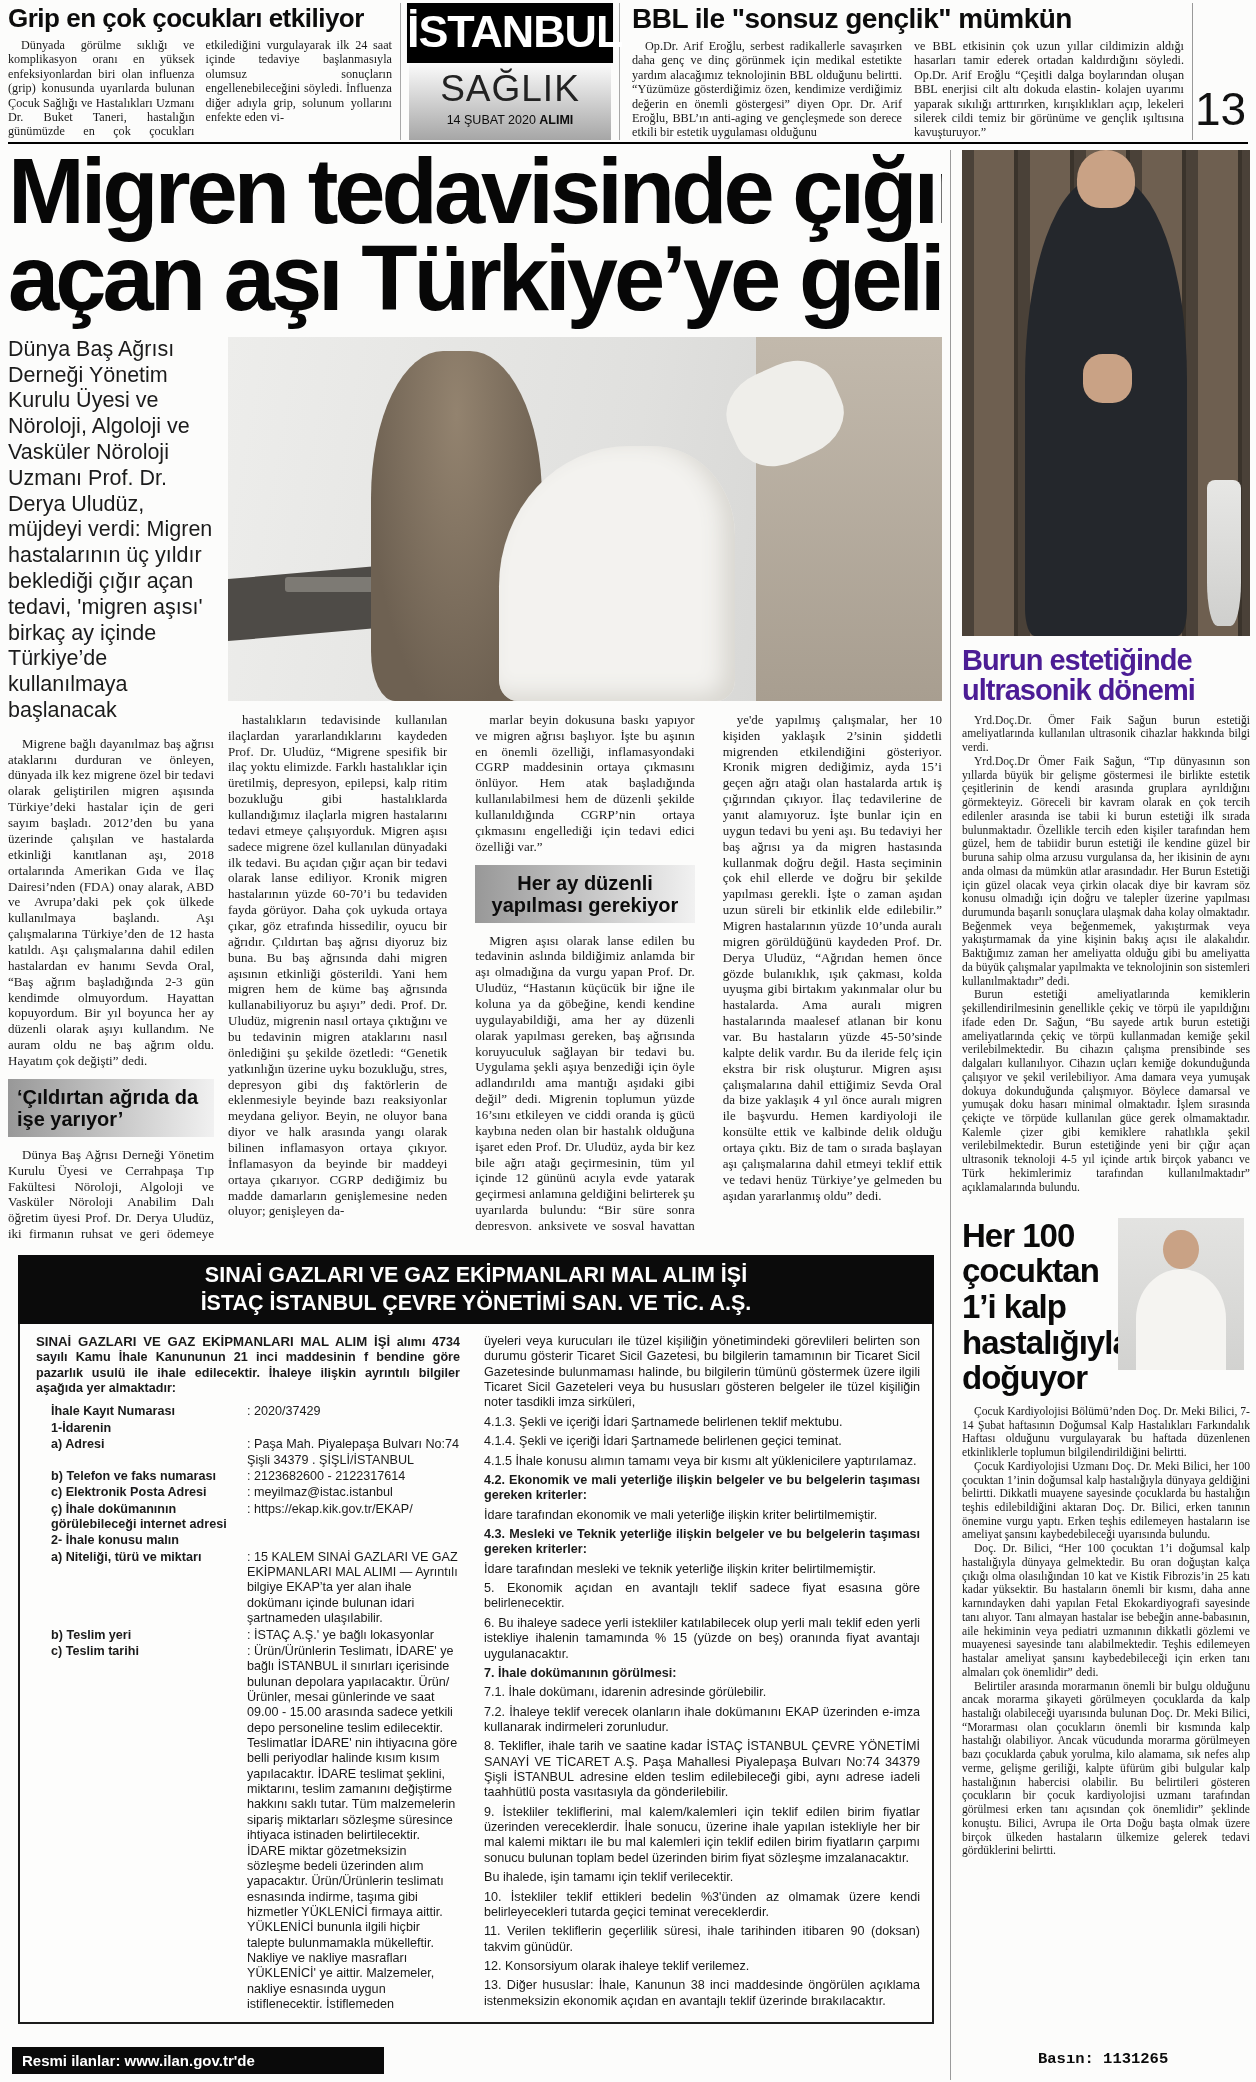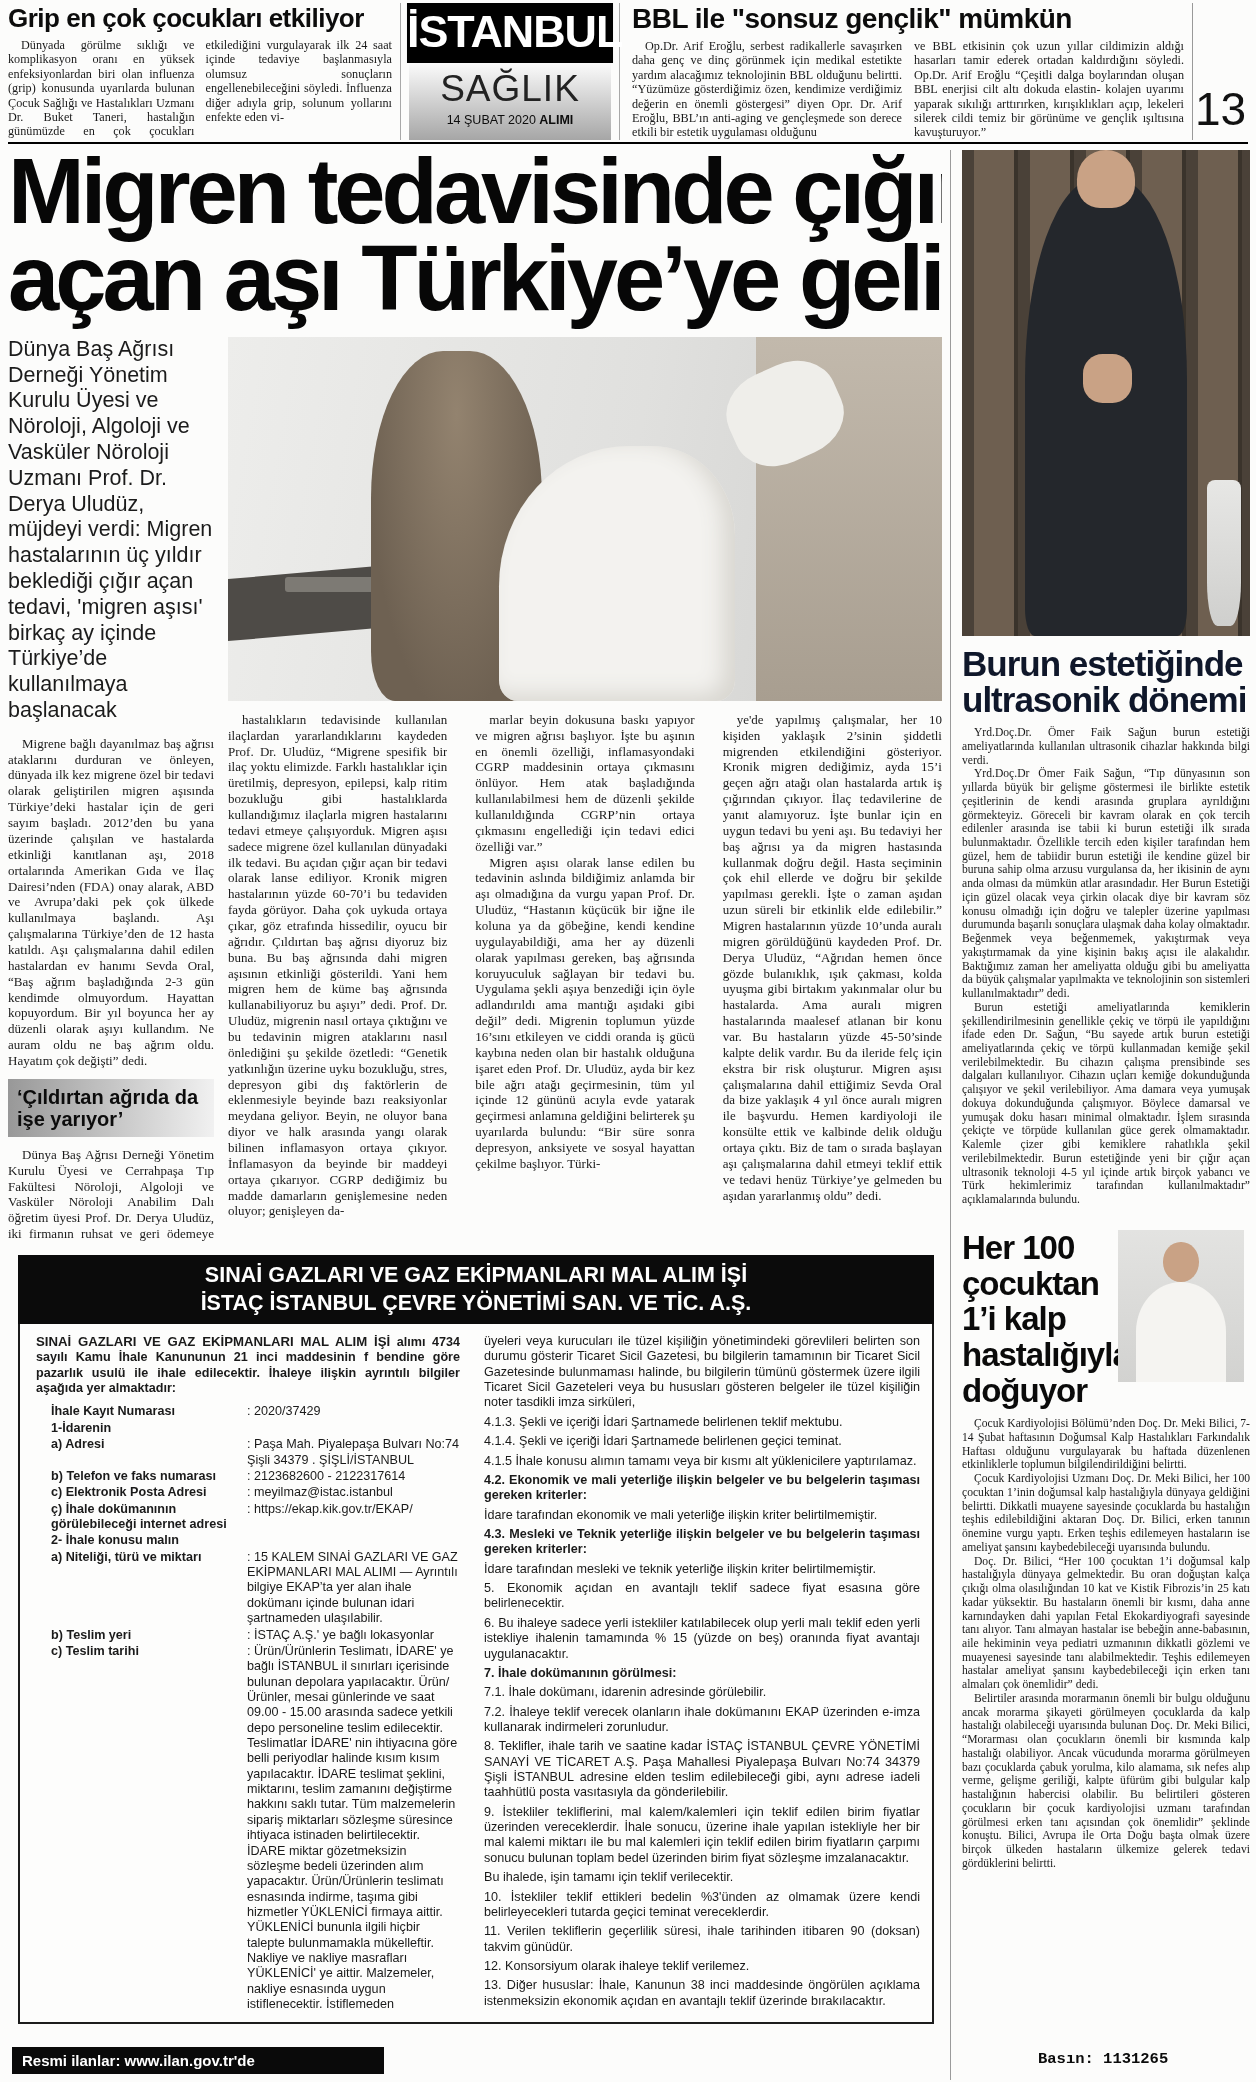--- a/index.html
+++ b/index.html
@@ -59,22 +59,22 @@
   
   .right-col{position:absolute;top:150px;left:950px;width:300px;height:1930px;
              border-left:1px solid #9b9b9b;padding-left:11px;box-sizing:border-box;}
   .rc-photo1{height:486px;position:relative;overflow:hidden;
              background:repeating-linear-gradient(90deg,#4a4138 0 12px,#6e5f50 12px 52px,#3a332b 52px 56px);}
   .rc-fig{position:absolute;left:22%;top:6%;width:56%;height:94%;background:#24272c;border-radius:44% 44% 6% 6%;}
   .rc-head{position:absolute;left:40%;top:0;width:20%;height:12%;background:#c9a285;border-radius:50% 50% 40% 40%;}
   .rc-hands{position:absolute;left:42%;top:42%;width:17%;height:10%;background:#c9a285;border-radius:40%;}
   .rc-vase{position:absolute;right:3%;bottom:2%;width:12%;height:30%;
            background:linear-gradient(#e7e7e5,#cfcfcd);border-radius:8px 8px 30% 30%;}
-  .rc-h1{font-family:"Liberation Sans",sans-serif;font-weight:bold;font-size:35px;line-height:1.03;
-         letter-spacing:-1px;margin:10px 0 8px 0;color:#0f172a;}
+  .rc-h1{font-family:"Liberation Sans",sans-serif;font-weight:bold;font-size:29px;line-height:1.03;
+         letter-spacing:-1px;margin:10px 0 8px 0;color:#4c1d95;}
   .rc-body{font-size:11.6px;line-height:1.185;text-align:justify;height:492px;overflow:hidden;}
   .rc-body p{margin:0;text-indent:12px;}
   .rc2{margin-top:12px;}
   .rc2-head{display:flex;gap:10px;}
   .rc2-h{font-family:"Liberation Sans",sans-serif;font-weight:bold;font-size:33px;line-height:1.08;
          letter-spacing:-1px;width:146px;color:#0a0a0a;}
   .rc2-photo{width:126px;height:152px;flex:none;position:relative;overflow:hidden;
              background:linear-gradient(#e3e3e1,#d2d2d0);}
   .rc2-coat{position:absolute;left:14%;top:34%;width:72%;height:66%;background:#f5f4f1;border-radius:50% 50% 0 0;}
   .rc2-head2{position:absolute;left:36%;top:8%;width:28%;height:26%;background:#c9a285;border-radius:50%;}
@@ -161,20 +161,21 @@
           <div class="mp-docarm"></div>
         </div>
         <div class="cols3">
           <div class="c serif">
             <p>hastalıkların tedavisinde kullanılan ilaçlardan yararlandıklarını kaydeden Prof. Dr. Uludüz, “Migrene spesifik bir ilaç yoktu elimizde. Farklı hastalıklar için üretilmiş, depresyon, epilepsi, kalp ritim bozukluğu gibi hastalıklarda kullandığımız ilaçlarla migren hastalarını tedavi etmeye çalışıyorduk. Migren aşısı sadece migrene özel kullanılan dünyadaki ilk tedavi. Bu açıdan çığır açan bir tedavi olarak lanse ediliyor. Kronik migren hastalarının yüzde 60-70’i bu tedaviden fayda görüyor. Daha çok uykuda ortaya çıkar, göz etrafında hissedilir, oyucu bir ağrıdır. Çıldırtan baş ağrısı diyoruz biz buna. Bu baş ağrısında dahi migren aşısının etkinliği gösterildi. Yani hem migren hem de küme baş ağrısında kullanabiliyoruz bu aşıyı” dedi. Prof. Dr. Uludüz, migrenin nasıl ortaya çıktığını ve bu tedavinin migren ataklarını nasıl önlediğini şu şekilde özetledi: “Genetik yatkınlığın üzerine uyku bozukluğu, stres, depresyon gibi dış faktörlerin de eklenmesiyle beyinde bazı reaksiyonlar meydana geliyor. Beyin, ne oluyor bana diyor ve halk arasında yangı olarak bilinen inflamasyon ortaya çıkıyor. İnflamasyon da beyinde bir maddeyi ortaya çıkarıyor. CGRP dediğimiz bu madde damarların genişlemesine neden oluyor; genişleyen da-</p>
           </div>
           <div class="c">
             <div class="serif">
                 <p>marlar beyin dokusuna baskı yapıyor ve migren ağrısı başlıyor. İşte bu aşının en önemli özelliği, inflamasyondaki CGRP maddesinin ortaya çıkmasını önlüyor. Hem atak başladığında kullanılabilmesi hem de düzenli şekilde kullanıldığında CGRP’nin ortaya çıkmasını engellediği için tedavi edici özelliği var.”</p>
               </div>
+            <div class="subhead" style="text-align:center">Her ay düzenli yapılması gerekiyor</div>
             <div class="serif">
                 <p>Migren aşısı olarak lanse edilen bu tedavinin aslında bildiğimiz anlamda bir aşı olmadığına da vurgu yapan Prof. Dr. Uludüz, “Hastanın küçücük bir iğne ile koluna ya da göbeğine, kendi kendine uygulayabildiği, ama her ay düzenli olarak yapılması gereken, baş ağrısında koruyuculuk sağlayan bir tedavi bu. Uygulama şekli aşıya benzediği için öyle adlandırıldı ama mantığı aşıdaki gibi değil” dedi. Migrenin toplumun yüzde 16’sını etkileyen ve ciddi oranda iş gücü kaybına neden olan bir hastalık olduğuna işaret eden Prof. Dr. Uludüz, ayda bir kez bile ağrı atağı geçirmesinin, tüm yıl içinde 12 gününü acıyla evde yatarak geçirmesi anlamına geldiğini belirterek şu uyarılarda bulundu: “Bir süre sonra depresyon, anksiyete ve sosyal hayattan çekilme başlıyor. Türki-</p>
               </div>
           </div>
           <div class="c serif">
             <p>ye'de yapılmış çalışmalar, her 10 kişiden yaklaşık 2’sinin şiddetli migrenden etkilendiğini gösteriyor. Kronik migren dediğimiz, ayda 15’i geçen ağrı atağı olan hastalarda artık iş çığırından çıkıyor. İlaç tedavilerine de yanıt alamıyoruz. İşte bunlar için en uygun tedavi bu yeni aşı. Bu tedaviyi her baş ağrısı ya da migren hastasında kullanmak doğru değil. Hasta seçiminin çok ehil ellerde ve doğru bir şekilde yapılması gerekli. İşte o zaman aşıdan uzun süreli bir etkinlik elde edilebilir.” Migren hastalarının yüzde 10’unda auralı migren görüldüğünü kaydeden Prof. Dr. Derya Uludüz, “Ağrıdan hemen önce gözde bulanıklık, ışık çakması, kolda uyuşma gibi birtakım yakınmalar olur bu hastalarda. Ama auralı migren hastalarında maalesef atlanan bir konu var. Bu hastaların yüzde 45-50’sinde kalpte delik vardır. Bu da ileride felç için ekstra bir risk oluşturur. Migren aşısı çalışmalarına dahil ettiğimiz Sevda Oral da bize yaklaşık 4 yıl önce auralı migren ile başvurdu. Hemen kardiyoloji ile konsülte ettik ve kalbinde delik olduğu ortaya çıktı. Biz de tam o sırada başlayan aşı çalışmalarına dahil etmeyi teklif ettik ve tedavi henüz Türkiye’ye gelmeden bu aşıdan yararlanmış oldu” dedi.</p>
           </div>
         </div>
       </div>
     </div>

